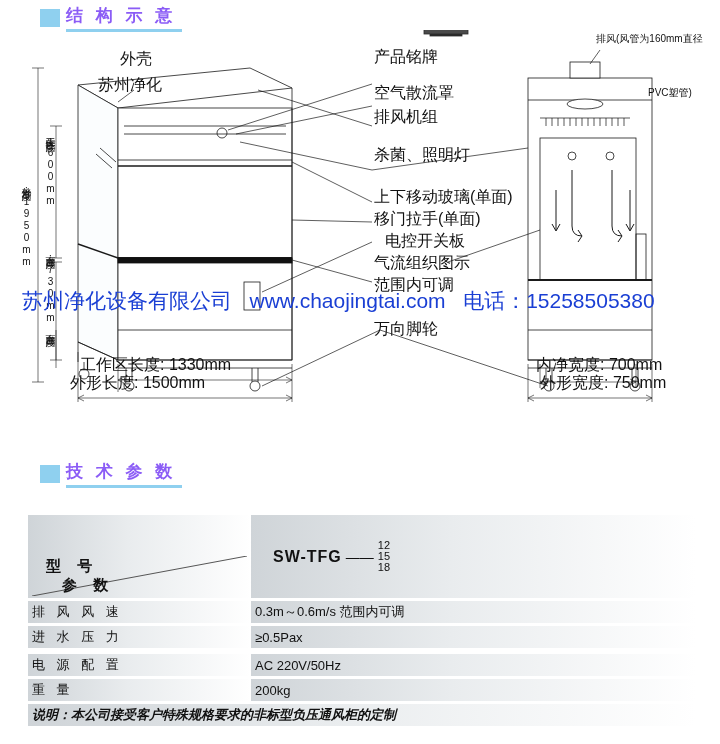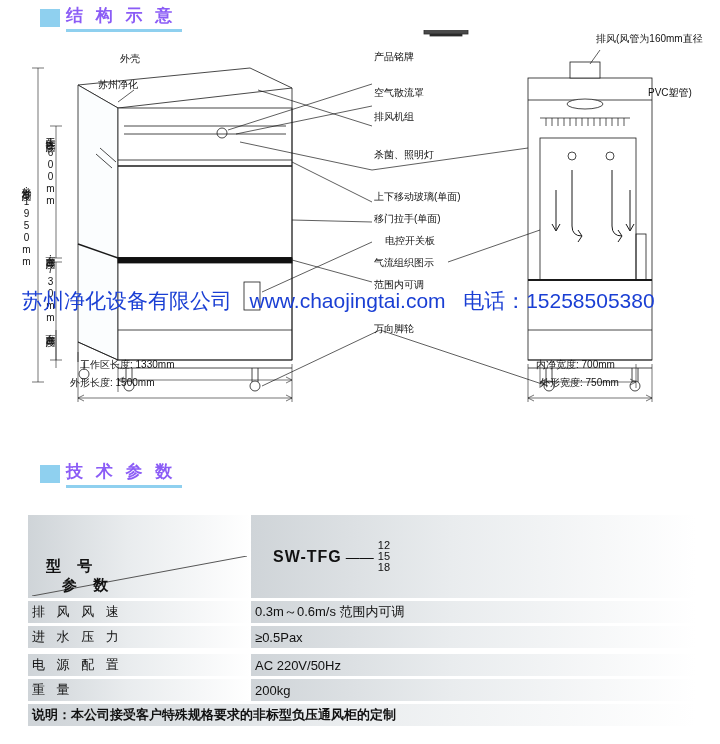--- a/index.html
+++ b/index.html
@@ -18,21 +18,21 @@
     border-bottom:3px solid #8fd0ef;padding:0 6px 2px 0;white-space:nowrap;
   }
   #sec-structure{left:40px;top:4px;}
   #sec-specs{left:40px;top:460px;}
 
   
   .drawing{position:absolute;left:0;top:30px;width:720px;height:380px;}
   .drawing svg{display:block;}
 
   
-  .lbl{position:absolute;font-size:10px;color:#111;white-space:nowrap;line-height:13px;}
+  .lbl{position:absolute;font-size:16px;color:#111;white-space:nowrap;line-height:13px;}
   .lbl.sm{font-size:10px;}
   .lbl.vert{writing-mode:vertical-rl;text-orientation:upright;letter-spacing:1px;}
 
   
   .banner{
     position:absolute;left:0;top:288px;width:720px;height:26px;
     display:flex;align-items:center;
   }
   .banner .txt{
     font-size:21px;font-weight:normal;color:#1a3fd4;white-space:nowrap;
@@ -63,21 +63,21 @@
     position:absolute;left:0;top:0;width:100%;height:100%;
   }
   .rowname{
     font-size:13px;letter-spacing:4px;padding-left:30px;font-weight:normal;
   }
   .modelbox{display:flex;align-items:center;justify-content:flex-start;padding-left:18px;}
   .modelbox .name{font-size:16px;font-weight:bold;letter-spacing:1px;}
   .modelbox .dash{font-size:14px;margin:0 4px;}
   .modelbox .nums{display:flex;flex-direction:column;font-size:11px;line-height:11px;}
   .note{
-    font-size:12px;font-weight:bold;padding-left:150px;
+    font-size:12px;font-weight:bold;padding-left:150px;font-style:italic;
   }
   .val{font-size:12.5px;}
   .stripe-sep{height:3px;background:#ffffff;}
 </style>
 </head>
 <body>
 
 <div class="page">
 
   <div class="sec-header" id="sec-structure">

